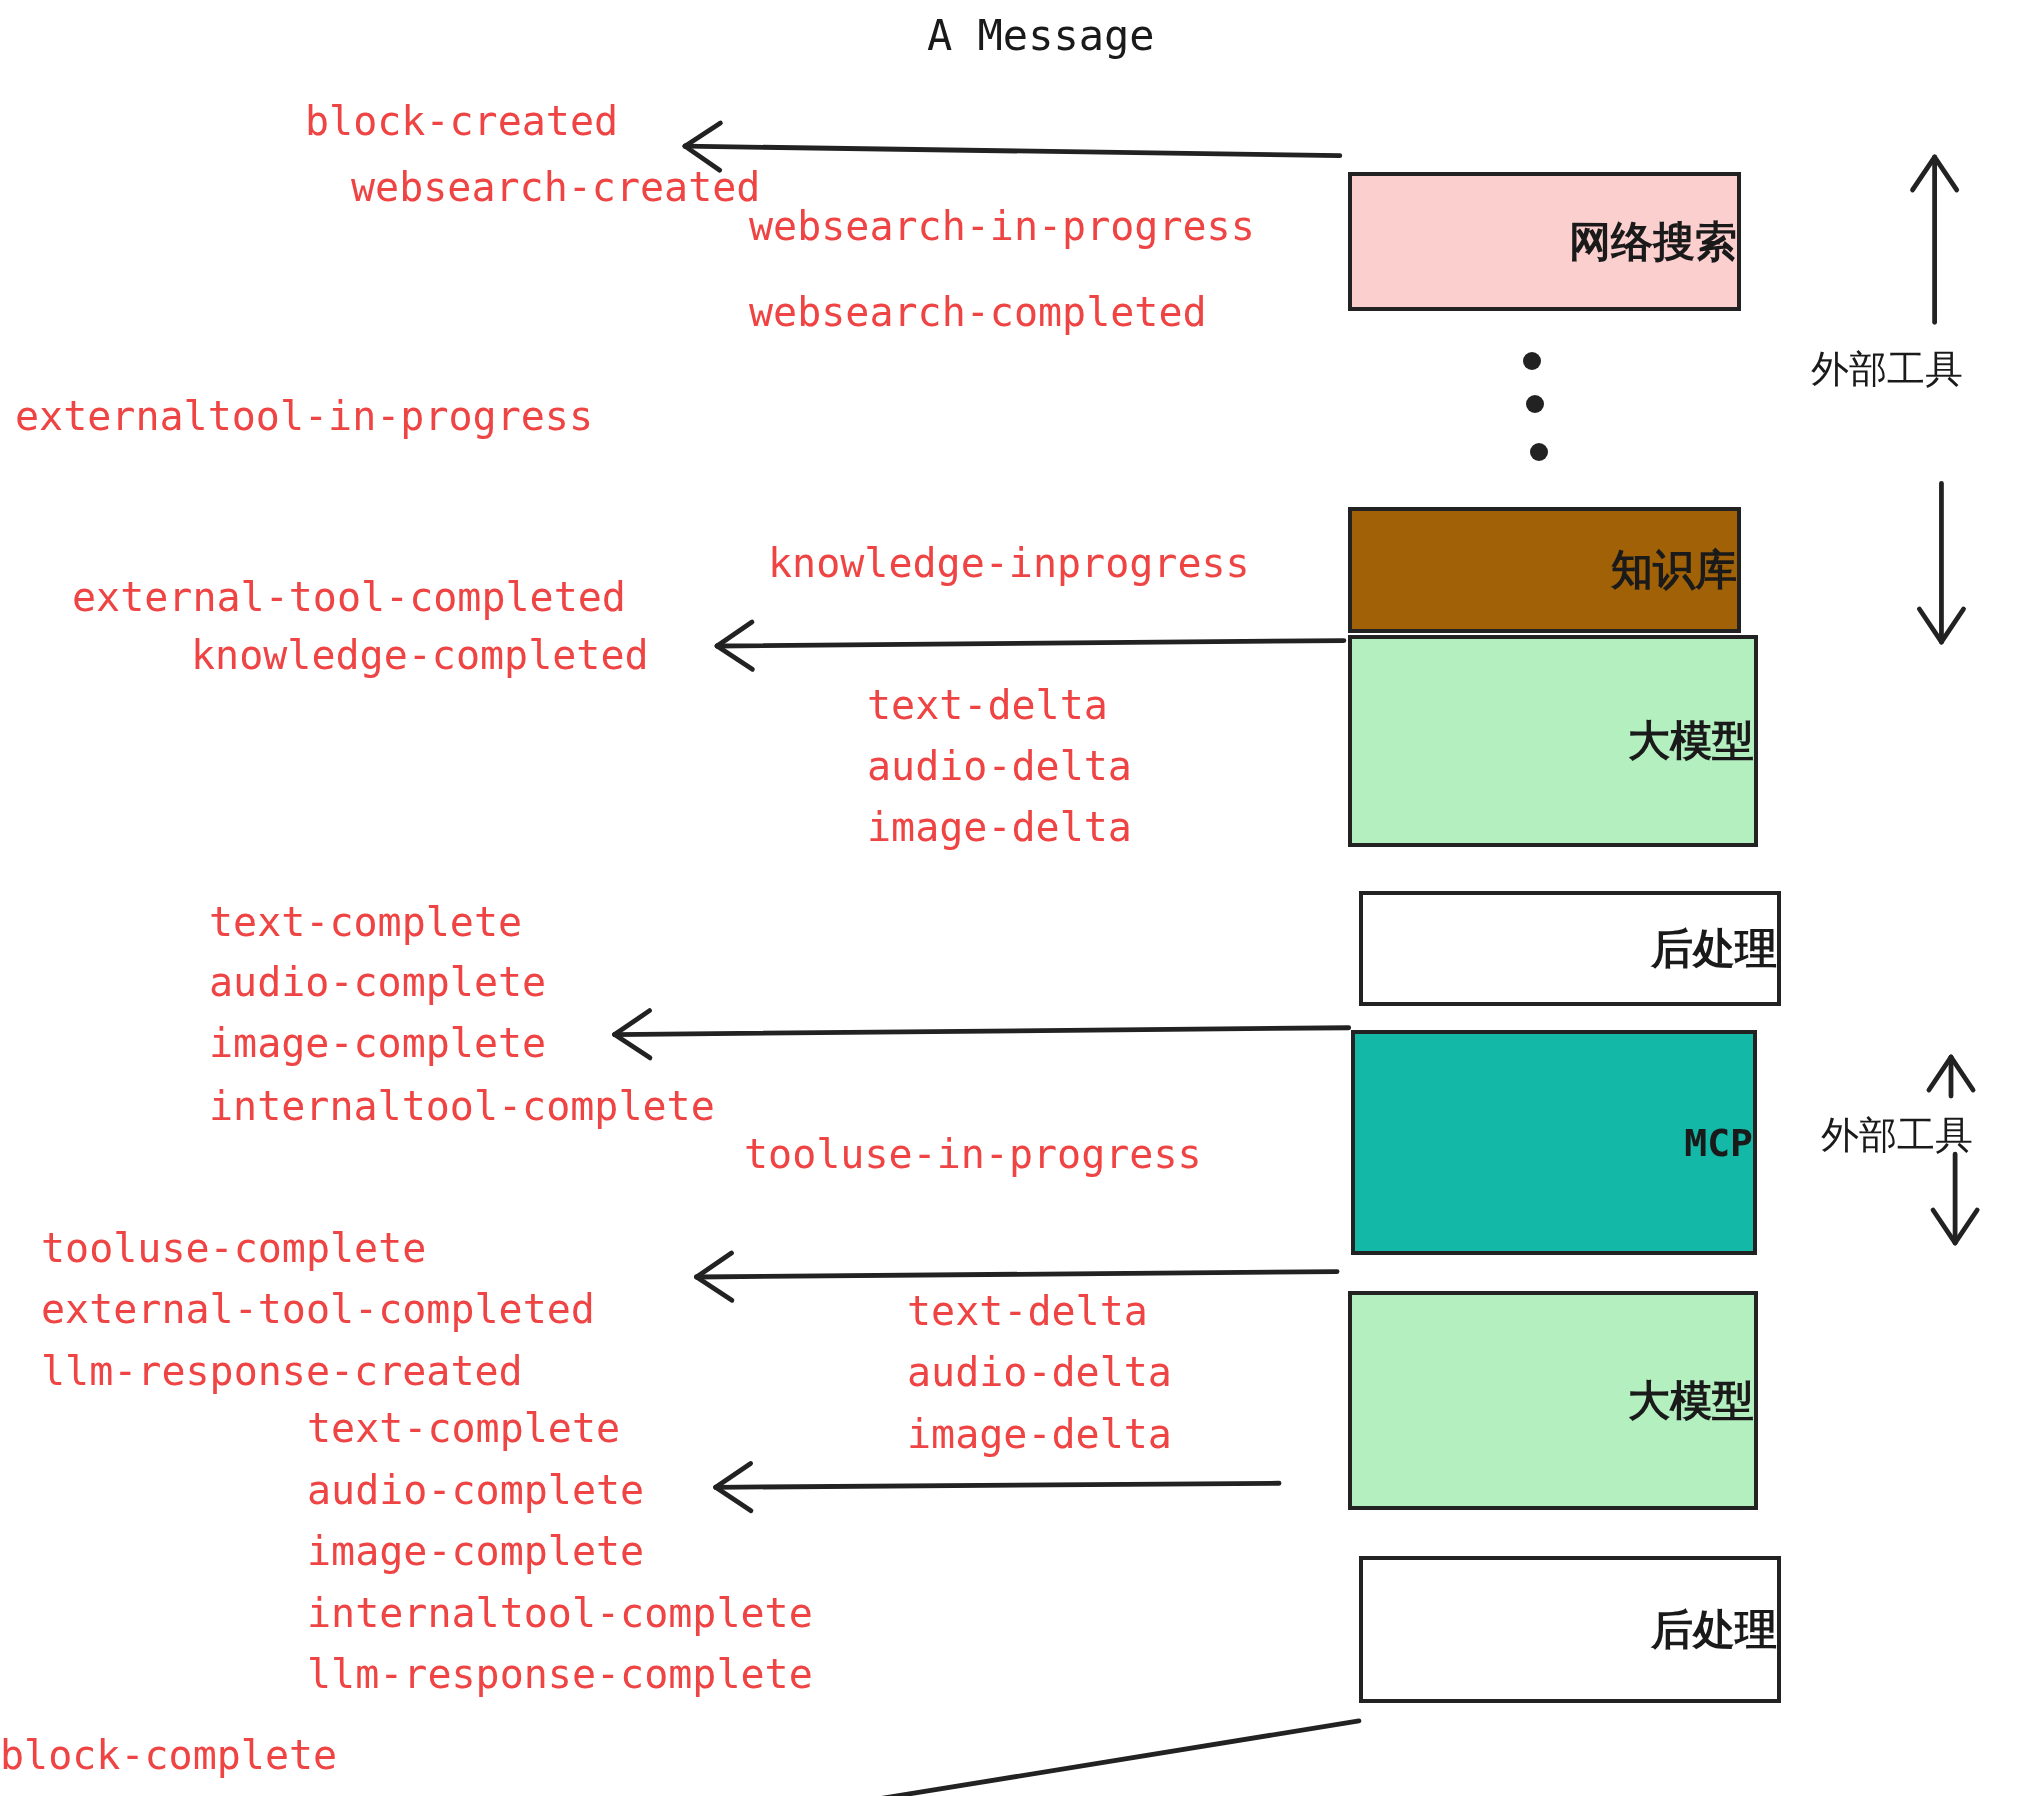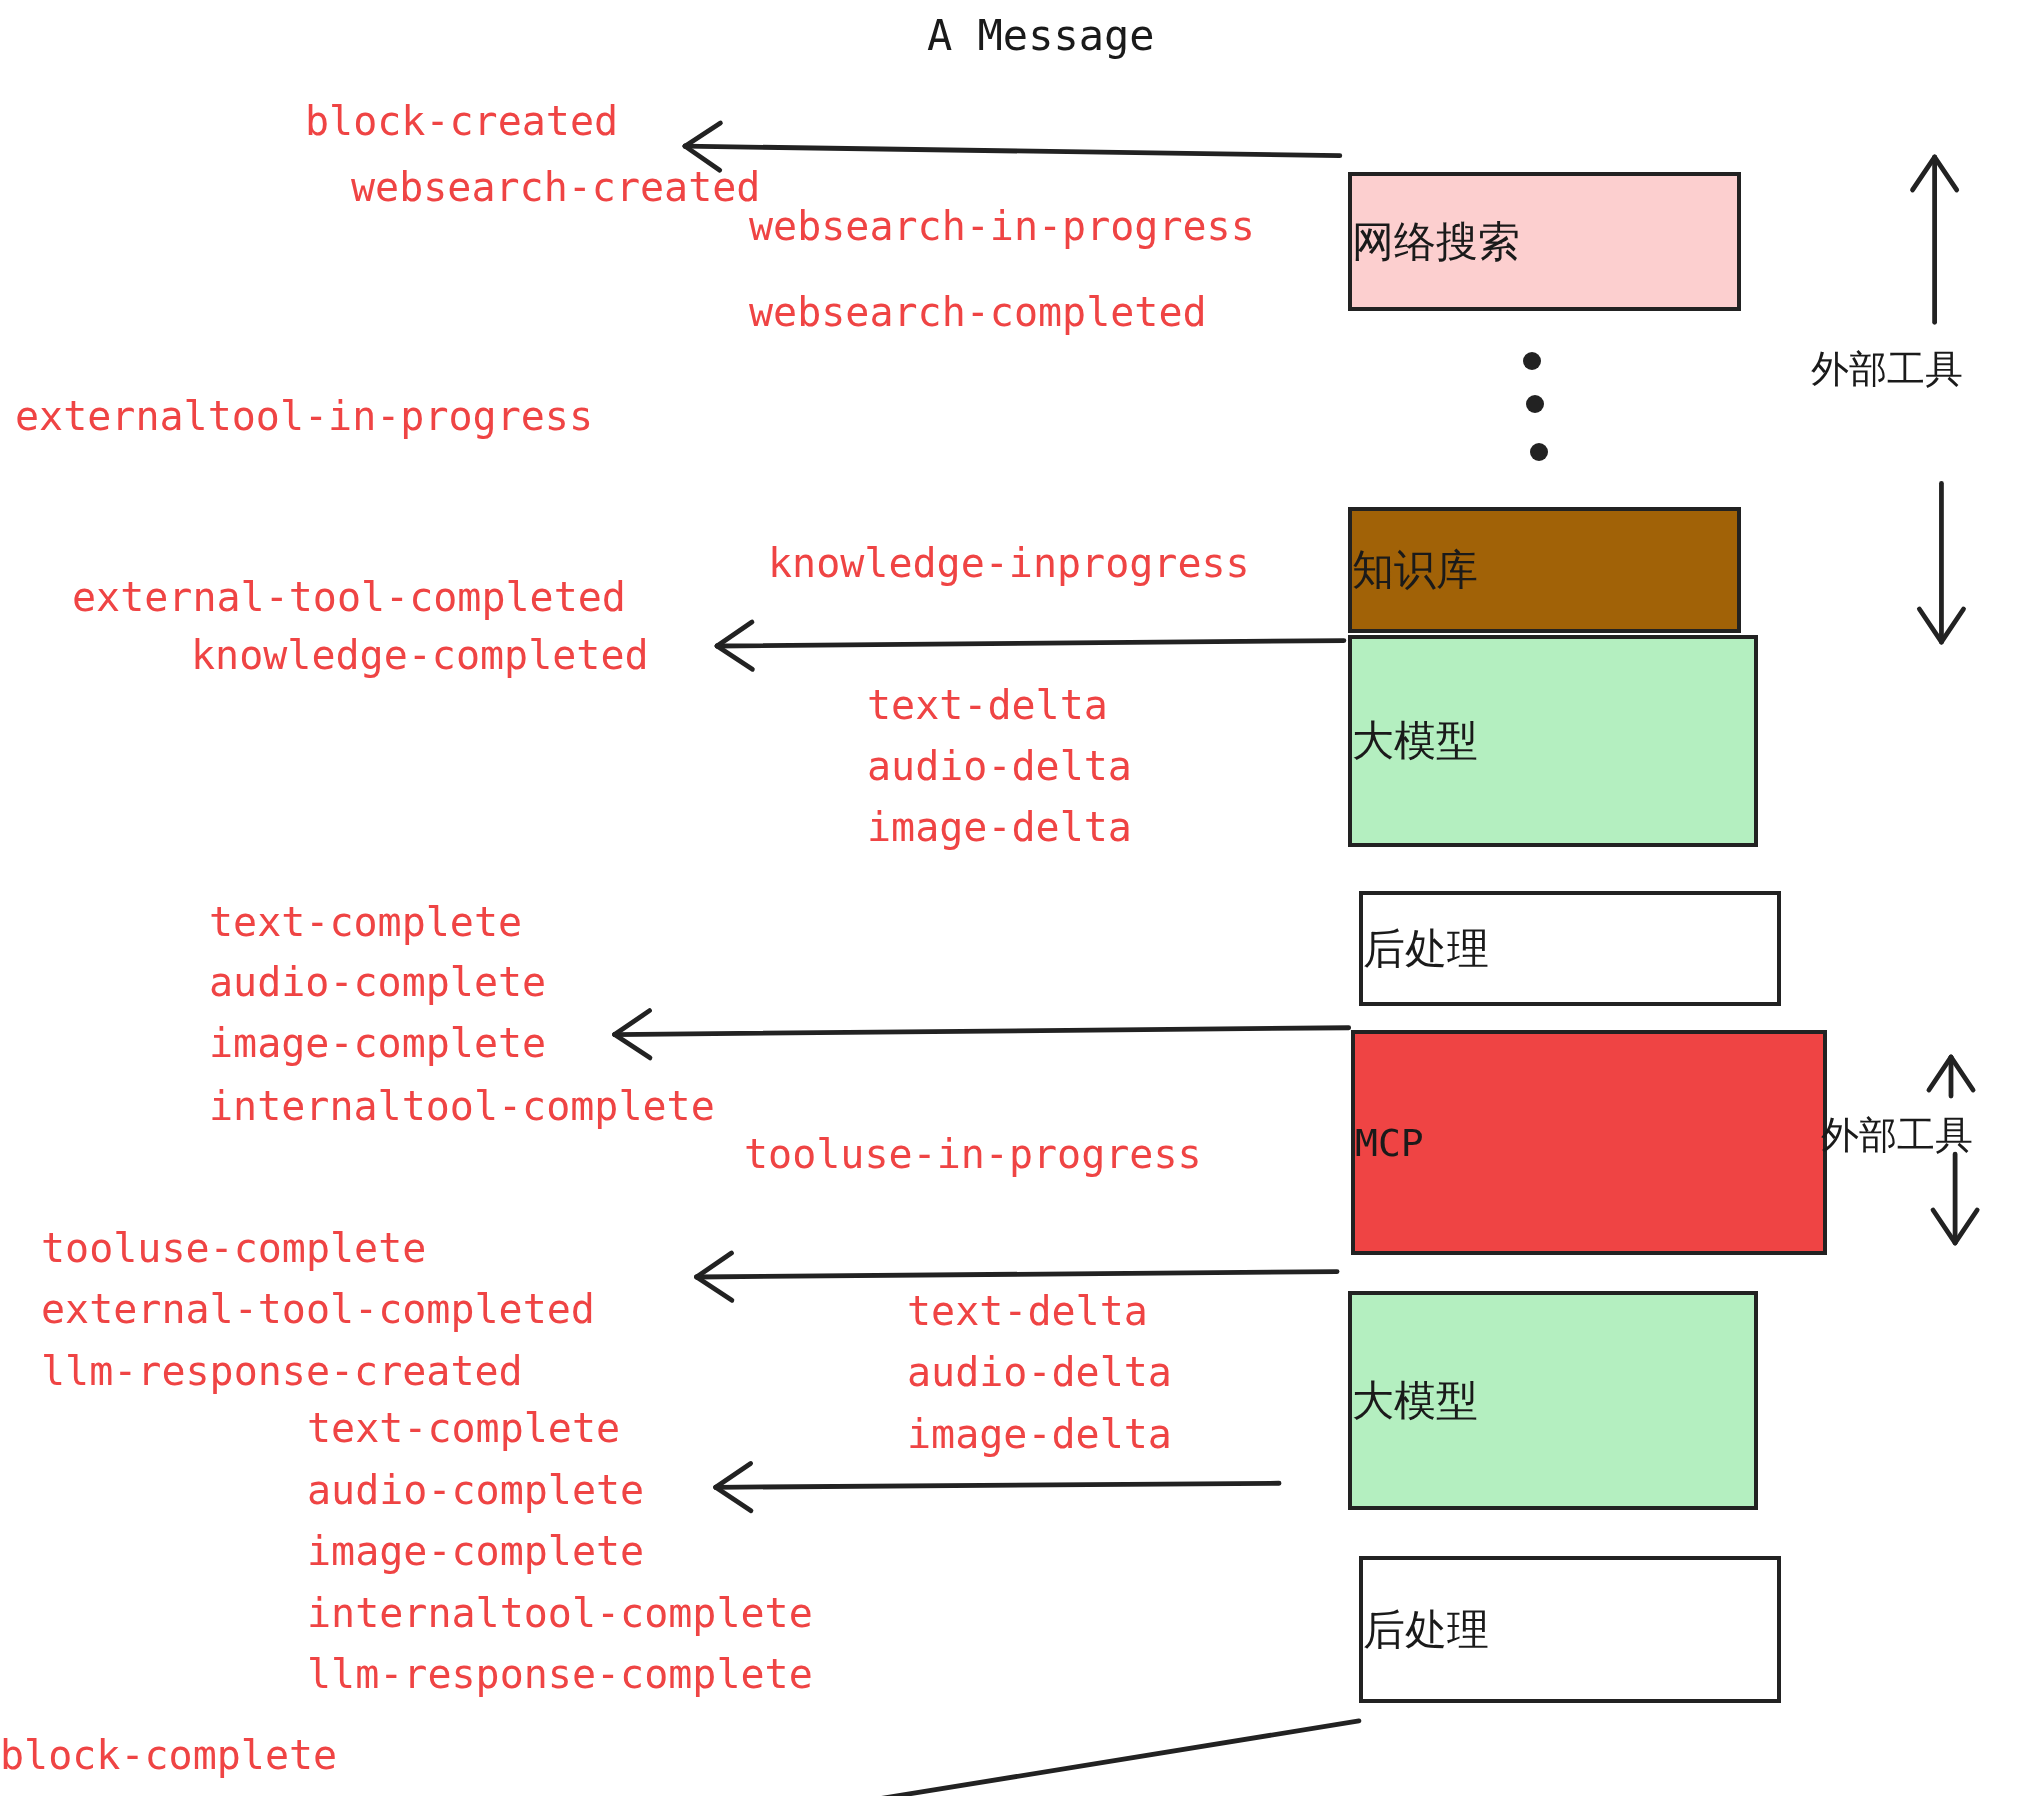--- a/index.html
+++ b/index.html
@@ -39,21 +39,22 @@
     color: #1a1a1a;
     white-space: pre;
     line-height: 1;
   }
   .nodebox {
     position: absolute;
     box-sizing: border-box;
     border: 4.8px solid #222222;
     display: flex;
     align-items: center;
-    justify-content: flex-start;
+    justify-content: flex-end;
+    font-weight: bold;
   }
   .nodebox .lbl {
     font-family: "DejaVu Sans", sans-serif;
     font-size: 42px;
     color: #1a1a1a;
     white-space: pre;
     line-height: 1;
   }
   .nodebox .lbl.mono {
     font-family: "DejaVu Sans Mono", monospace;
@@ -161,21 +162,21 @@
       </div>
       <div class="nodebox" style="left: 1348px; top: 507px; width: 393px; height: 126px; background: #a16207; border-color: rgb(34, 34, 34);">
         <span class="lbl">知识库</span>
       </div>
       <div class="nodebox" style="left: 1348px; top: 635px; width: 410px; height: 212px; background: rgb(180, 239, 192); border-color: rgb(34, 34, 34);">
         <span class="lbl">大模型</span>
       </div>
       <div class="nodebox" style="left: 1359px; top: 891px; width: 422px; height: 115px; background: rgb(255, 255, 255); border-color: rgb(34, 34, 34);">
         <span class="lbl">后处理</span>
       </div>
-      <div class="nodebox" style="left: 1351px; top: 1030px; width: 476px; height: 225px; background: #ef4444; border-color: rgb(34, 34, 34);">
+      <div class="nodebox" style="left: 1351px; top: 1030px; width: 406px; height: 225px; background: #14b8a6; border-color: rgb(34, 34, 34);">
         <span class="lbl mono">MCP</span>
       </div>
       <div class="nodebox" style="left: 1348px; top: 1291px; width: 410px; height: 219px; background: rgb(180, 239, 192); border-color: rgb(34, 34, 34);">
         <span class="lbl">大模型</span>
       </div>
       <div class="nodebox" style="left: 1359px; top: 1556px; width: 422px; height: 147px; background: rgb(255, 255, 255); border-color: rgb(34, 34, 34);">
         <span class="lbl">后处理</span>
       </div>
       <div class="dot" style="left: 1523px; top: 352px;"></div>
       <div class="dot" style="left: 1526px; top: 395px;"></div>

